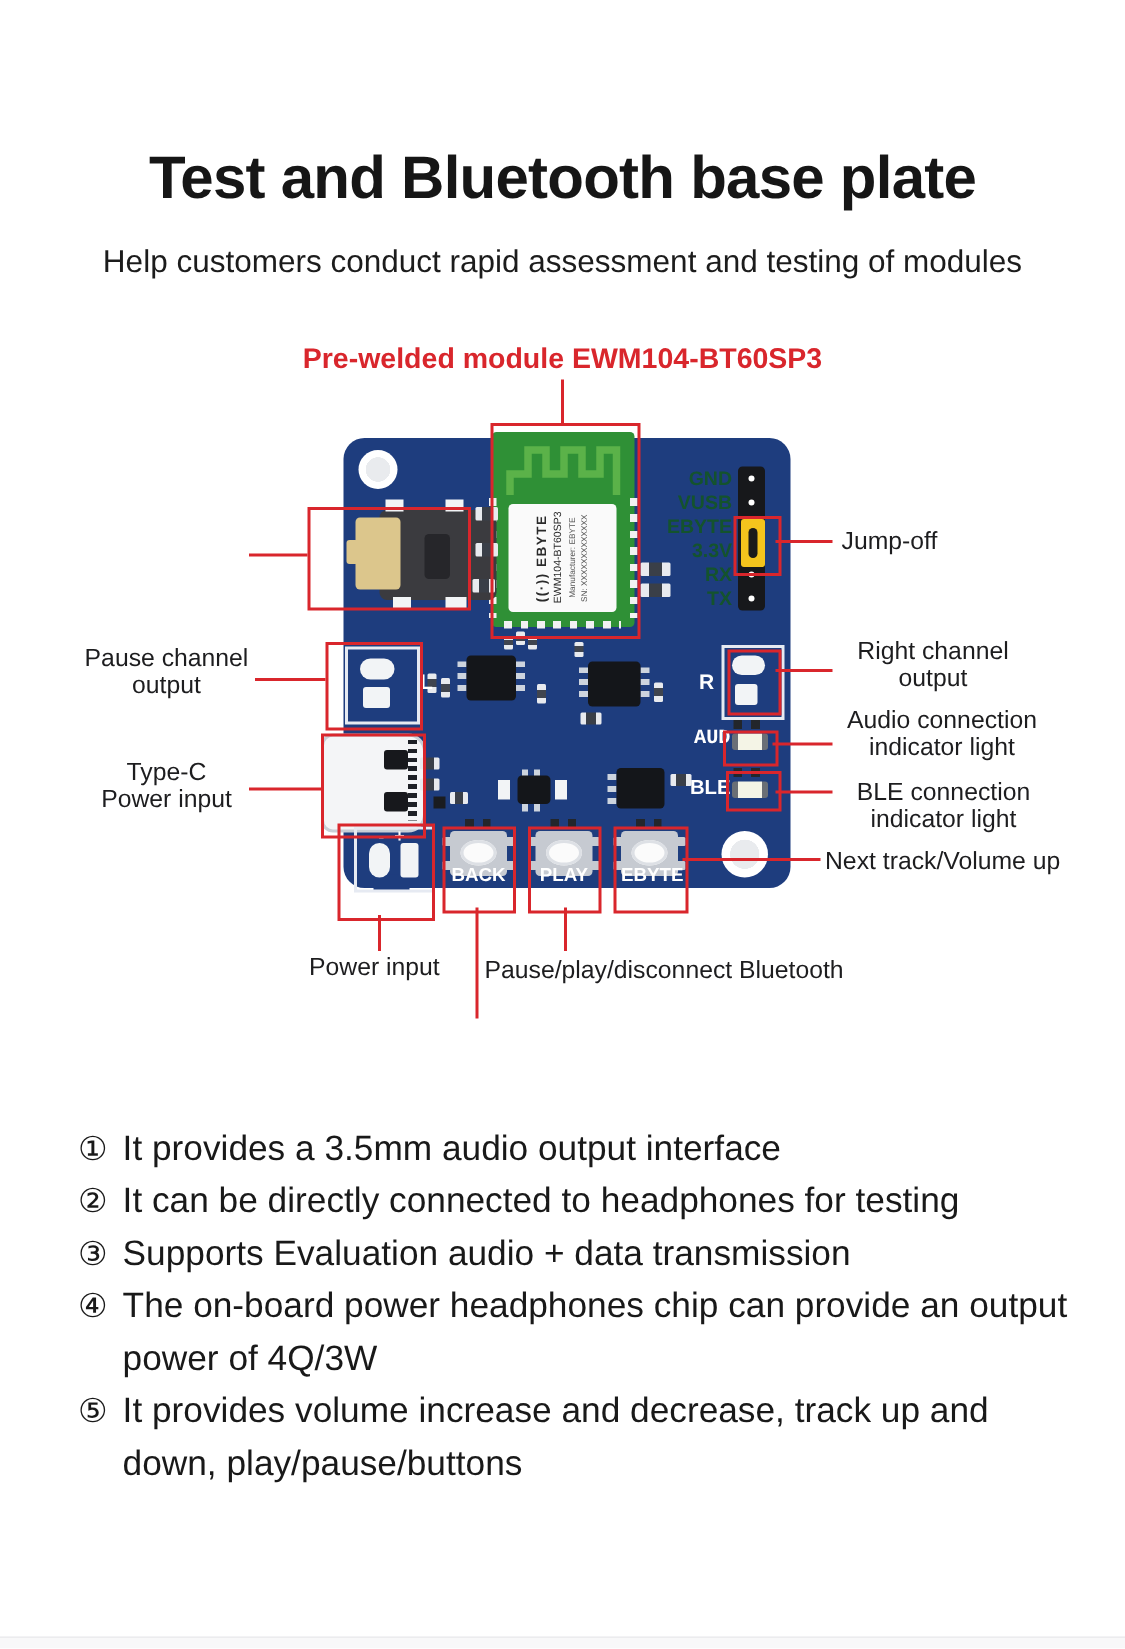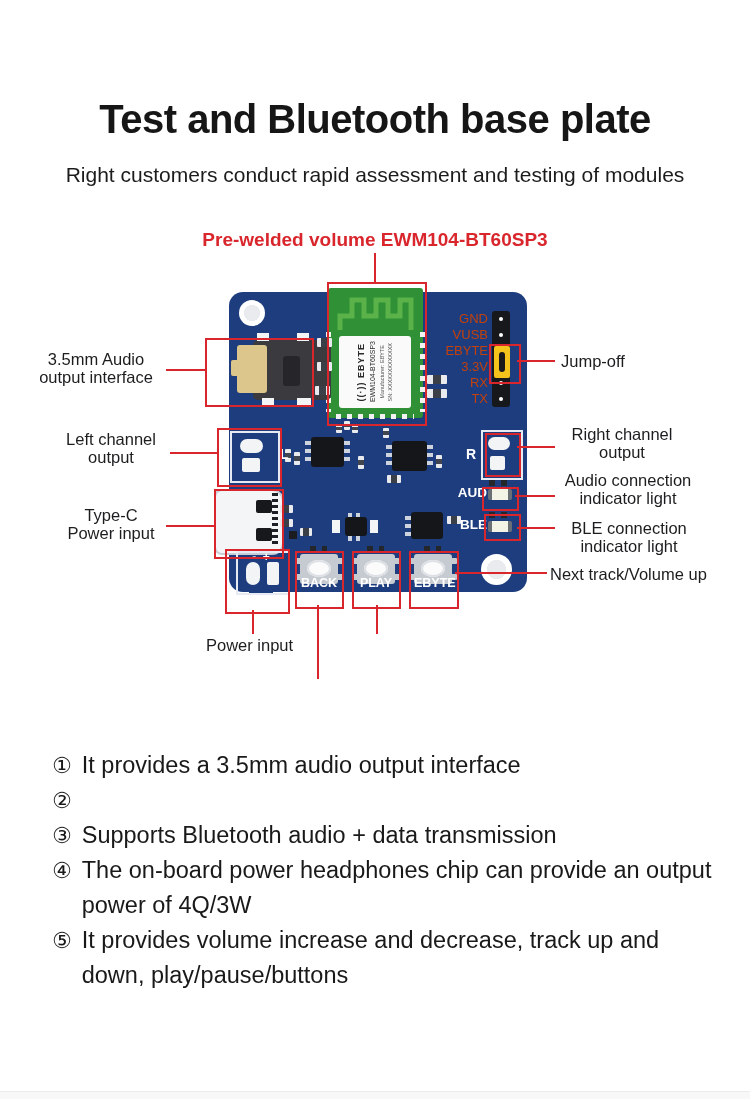--- a/index.html
+++ b/index.html
@@ -31,21 +31,21 @@
             background:repeating-linear-gradient(90deg,#f2f2f2 0 5px,transparent 5px 11px);}
   .mod-label{position:absolute;left:11px;top:48px;width:72px;height:72px;background:#fafafa;
              border-radius:3px;display:flex;flex-direction:row;justify-content:center;
              align-items:center;gap:2px;overflow:hidden;}
   .vtxt{writing-mode:vertical-rl;transform:rotate(180deg);color:#2a2a2a;line-height:1.15;}
   .pinheader{position:absolute;left:492px;top:311px;width:18px;height:96px;
              background:#17181b;border-radius:3px;z-index:3;}
   .pinrow{width:18px;height:16px;display:flex;align-items:center;justify-content:center;}
   .pindot{width:4px;height:4px;border-radius:50%;background:#fff;}
   .pinlabels{position:absolute;left:420px;top:311px;width:68px;text-align:right;z-index:4;}
-  .pinlabels div{height:16px;line-height:16px;font-size:13px;font-weight:400;color:#c2410c;}
+  .pinlabels div{height:16px;line-height:16px;font-size:13px;font-weight:700;color:#14532d;}
   .jumper{position:absolute;left:494px;top:346px;width:16px;height:32px;
           background:#f4c41d;border-radius:2px;z-index:5;}
   .jumper-slot{position:absolute;left:5px;top:6px;width:6px;height:20px;
                background:#1a1a1a;border-radius:3px;}
   .wbox{position:absolute;border:2px solid #e6eaf2;z-index:3;}
   .pad{position:absolute;background:#f2f4f6;z-index:4;}
   .chip{position:absolute;background:#14161a;border-radius:3px;z-index:3;}
   .legsV{position:absolute;z-index:3;
          background:repeating-linear-gradient(180deg,#cdd4de 0 4px,transparent 4px 8px);}
   .legsH{position:absolute;z-index:3;
@@ -69,22 +69,22 @@
   .note .num{flex:0 0 auto;font-size:22px;}
   .bottom-strip{position:absolute;left:0;top:1091px;width:750px;height:8px;
                 background:#f8f8f9;border-top:1px solid #ececee;}
 </style>
 </head>
 <body>
 
 <div class="page">
 
   <h1 class="title">Test and Bluetooth base plate</h1>
-  <p class="subtitle">Right customers conduct rapid assessment and testing of modules</p>
-  <div class="red-heading">Pre-welded volume EWM104-BT60SP3</div>
+  <p class="subtitle">Help customers conduct rapid assessment and testing of modules</p>
+  <div class="red-heading">Pre-welded module EWM104-BT60SP3</div>
 
   <div class="board"></div>
   <div class="hole" style="left:239px;top:300px;width:26px;height:26px;z-index:3;"></div>
   <div class="hole" style="left:481px;top:554px;width:31px;height:31px;z-index:3;"></div>
 
   <div class="module">
     <svg viewBox="0 0 83 40" style="position:absolute;left:6px;top:4px;width:83px;height:40px;">
       <path d="M6,38 V24 H18 V8 H30 V24 H42 V8 H54 V24 H66 V8 H77 V38" fill="none" stroke="#5bb249" stroke-width="5"></path>
     </svg>
     <div class="castel-v" style="left:-2px;"></div>
@@ -142,21 +142,21 @@
   <div class="wbox" style="left:230px;top:431px;width:46px;height:48px;"></div>
   <div class="pad" style="left:240px;top:439px;width:23px;height:14px;border-radius:7px;"></div>
   <div class="pad" style="left:242px;top:458px;width:18px;height:14px;border-radius:2px;"></div>
   <div class="pcbtxt" style="left:280px;top:446px;font-size:14px;">L</div>
 
   <div class="wbox" style="left:481px;top:430px;width:38px;height:46px;"></div>
   <div class="pad" style="left:488px;top:437px;width:22px;height:13px;border-radius:7px;"></div>
   <div class="pad" style="left:490px;top:456px;width:15px;height:14px;border-radius:2px;"></div>
   <div class="pcbtxt" style="left:466px;top:446px;font-size:14px;">R</div>
 
-  <div class="pcbtxt" style="left:447px;top:485px;width:40px;text-align:right;font-size:13.5px;">AUD</div>
+  <div class="pcbtxt" style="left:447px;top:485px;width:40px;text-align:right;font-size:13.5px;font-family:Liberation Mono, monospace;">AUD</div>
   <div class="marks" style="left:489px;top:480px;width:18px;height:6px;"></div>
   <div class="led" style="left:488px;top:489px;width:24px;height:11px;"></div>
   <div class="pcbtxt" style="left:451px;top:517px;width:36px;text-align:right;font-size:13.5px;">BLE</div>
   <div class="marks" style="left:489px;top:512px;width:18px;height:6px;"></div>
   <div class="led" style="left:488px;top:521px;width:24px;height:11px;"></div>
 
   <div class="abs" style="left:214px;top:489px;width:66px;height:62px;background:#f4f5f7;border:2px solid #c9ced6;border-radius:8px 12px 12px 8px;z-index:3;"></div>
   <div class="abs" style="left:272px;top:493px;width:6px;height:54px;background:repeating-linear-gradient(180deg,#1d2026 0 3px,transparent 3px 6px);z-index:4;"></div>
   <div class="abs" style="left:256px;top:500px;width:16px;height:13px;background:#17181c;border-radius:2px;z-index:4;"></div>
   <div class="abs" style="left:256px;top:528px;width:16px;height:13px;background:#17181c;border-radius:2px;z-index:4;"></div>
@@ -250,47 +250,47 @@
   <div class="rlh" style="left:166px;top:525px;width:48px;"></div>
   <div class="rlh" style="left:517px;top:360px;width:38px;"></div>
   <div class="rlh" style="left:517px;top:446px;width:38px;"></div>
   <div class="rlh" style="left:515px;top:495px;width:40px;"></div>
   <div class="rlh" style="left:517px;top:527px;width:38px;"></div>
   <div class="rlh" style="left:455px;top:572px;width:92px;"></div>
   <div class="rlv" style="left:252px;top:610px;height:24px;"></div>
   <div class="rlv" style="left:376px;top:605px;height:29px;"></div>
   <div class="rlv" style="left:317px;top:605px;height:74px;"></div>
 
-  <div class="callout center" style="left:25px;top:350px;width:142px;">3.5mm Audio
-output interface</div>
-  <div class="callout center" style="left:52px;top:430px;width:118px;">Left channel
+  <div class="callout center" style="left:52px;top:430px;width:118px;">Pause channel
 output</div>
   <div class="callout center" style="left:52px;top:506px;width:118px;">Type-C
 Power input</div>
   <div class="callout" style="left:561px;top:352px;">Jump-off</div>
   <div class="callout center" style="left:556px;top:425px;width:132px;">Right channel
 output</div>
   <div class="callout center" style="left:552px;top:471px;width:152px;">Audio connection
 indicator light</div>
   <div class="callout center" style="left:554px;top:519px;width:150px;">BLE connection
 indicator light</div>
   <div class="callout" style="left:550px;top:565px;">Next track/Volume up</div>
   <div class="callout" style="left:206px;top:636px;">Power input</div>
+  <div class="callout" style="left:323px;top:638px;">Pause/play/disconnect Bluetooth</div>
 
   <div class="notes">
     <div class="note">
       <span class="num">①</span>
       <span>It provides a 3.5mm audio output interface</span>
     </div>
     <div class="note">
       <span class="num">②</span>
+      <span>It can be directly connected to headphones for testing</span>
     </div>
     <div class="note">
       <span class="num">③</span>
-      <span>Supports Bluetooth audio + data transmission</span>
+      <span>Supports Evaluation audio + data transmission</span>
     </div>
     <div class="note">
       <span class="num">④</span>
       <span>The on-board power headphones chip can provide an output power of 4Q/3W</span>
     </div>
     <div class="note">
       <span class="num">⑤</span>
       <span>It provides volume increase and decrease, track up and down, play/pause/buttons</span>
     </div>
   </div>

